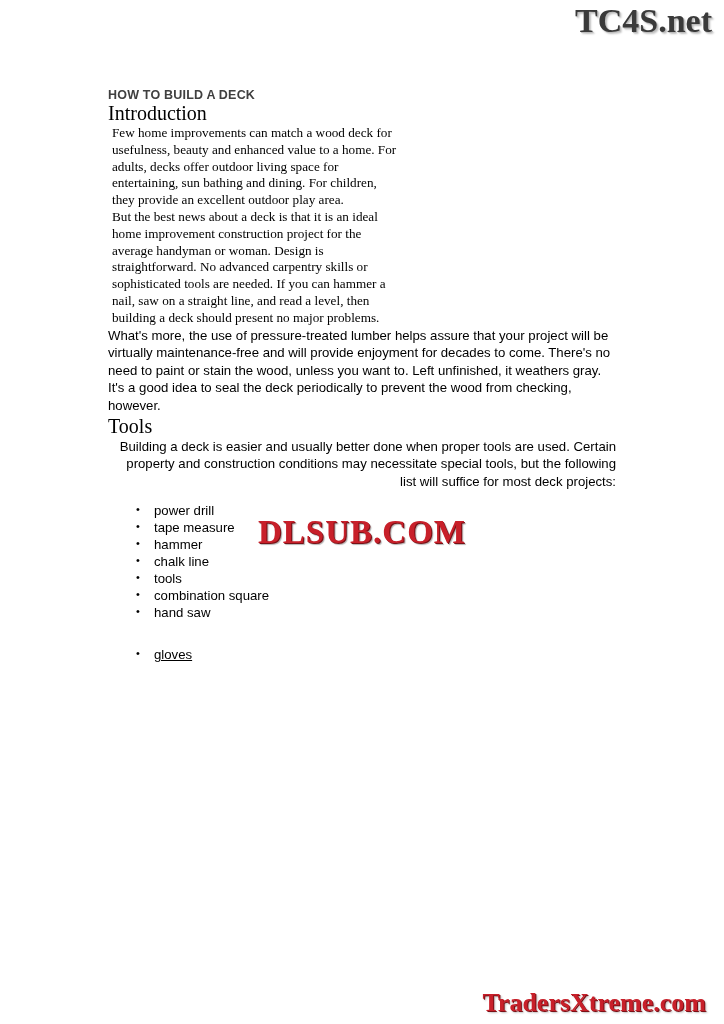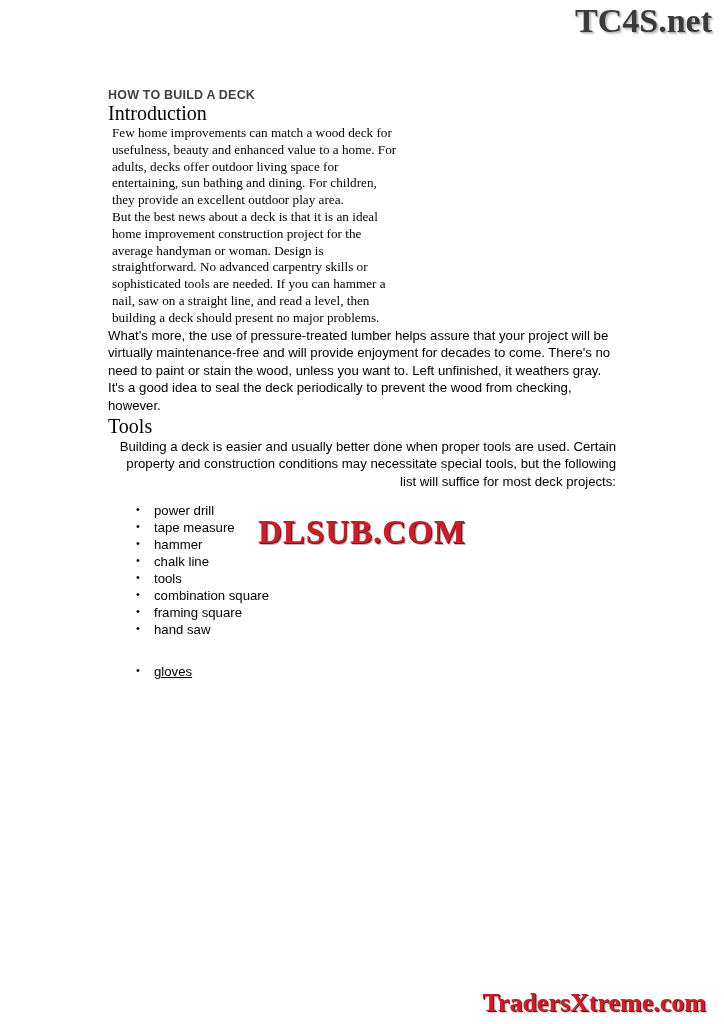--- a/index.html
+++ b/index.html
@@ -153,21 +153,20 @@
 
     <p class="sans p-tools-1">Building a deck is easier and usually better done when proper tools are used. Certain property and construction conditions may necessitate special tools, but the following list will suffice for most deck projects:</p>
 
     <ul class="bullets tool-list">
       <li>power drill</li>
       <li>tape measure</li>
       <li>hammer</li>
       <li>chalk line</li>
       <li>tools</li>
       <li>combination square</li>
-      <li>framing square</li>
       <li>hand saw</li>
     </ul>
 
 
     <ul class="bullets safety-list">
       <li>gloves</li>
     </ul>
 
   </div>
 

